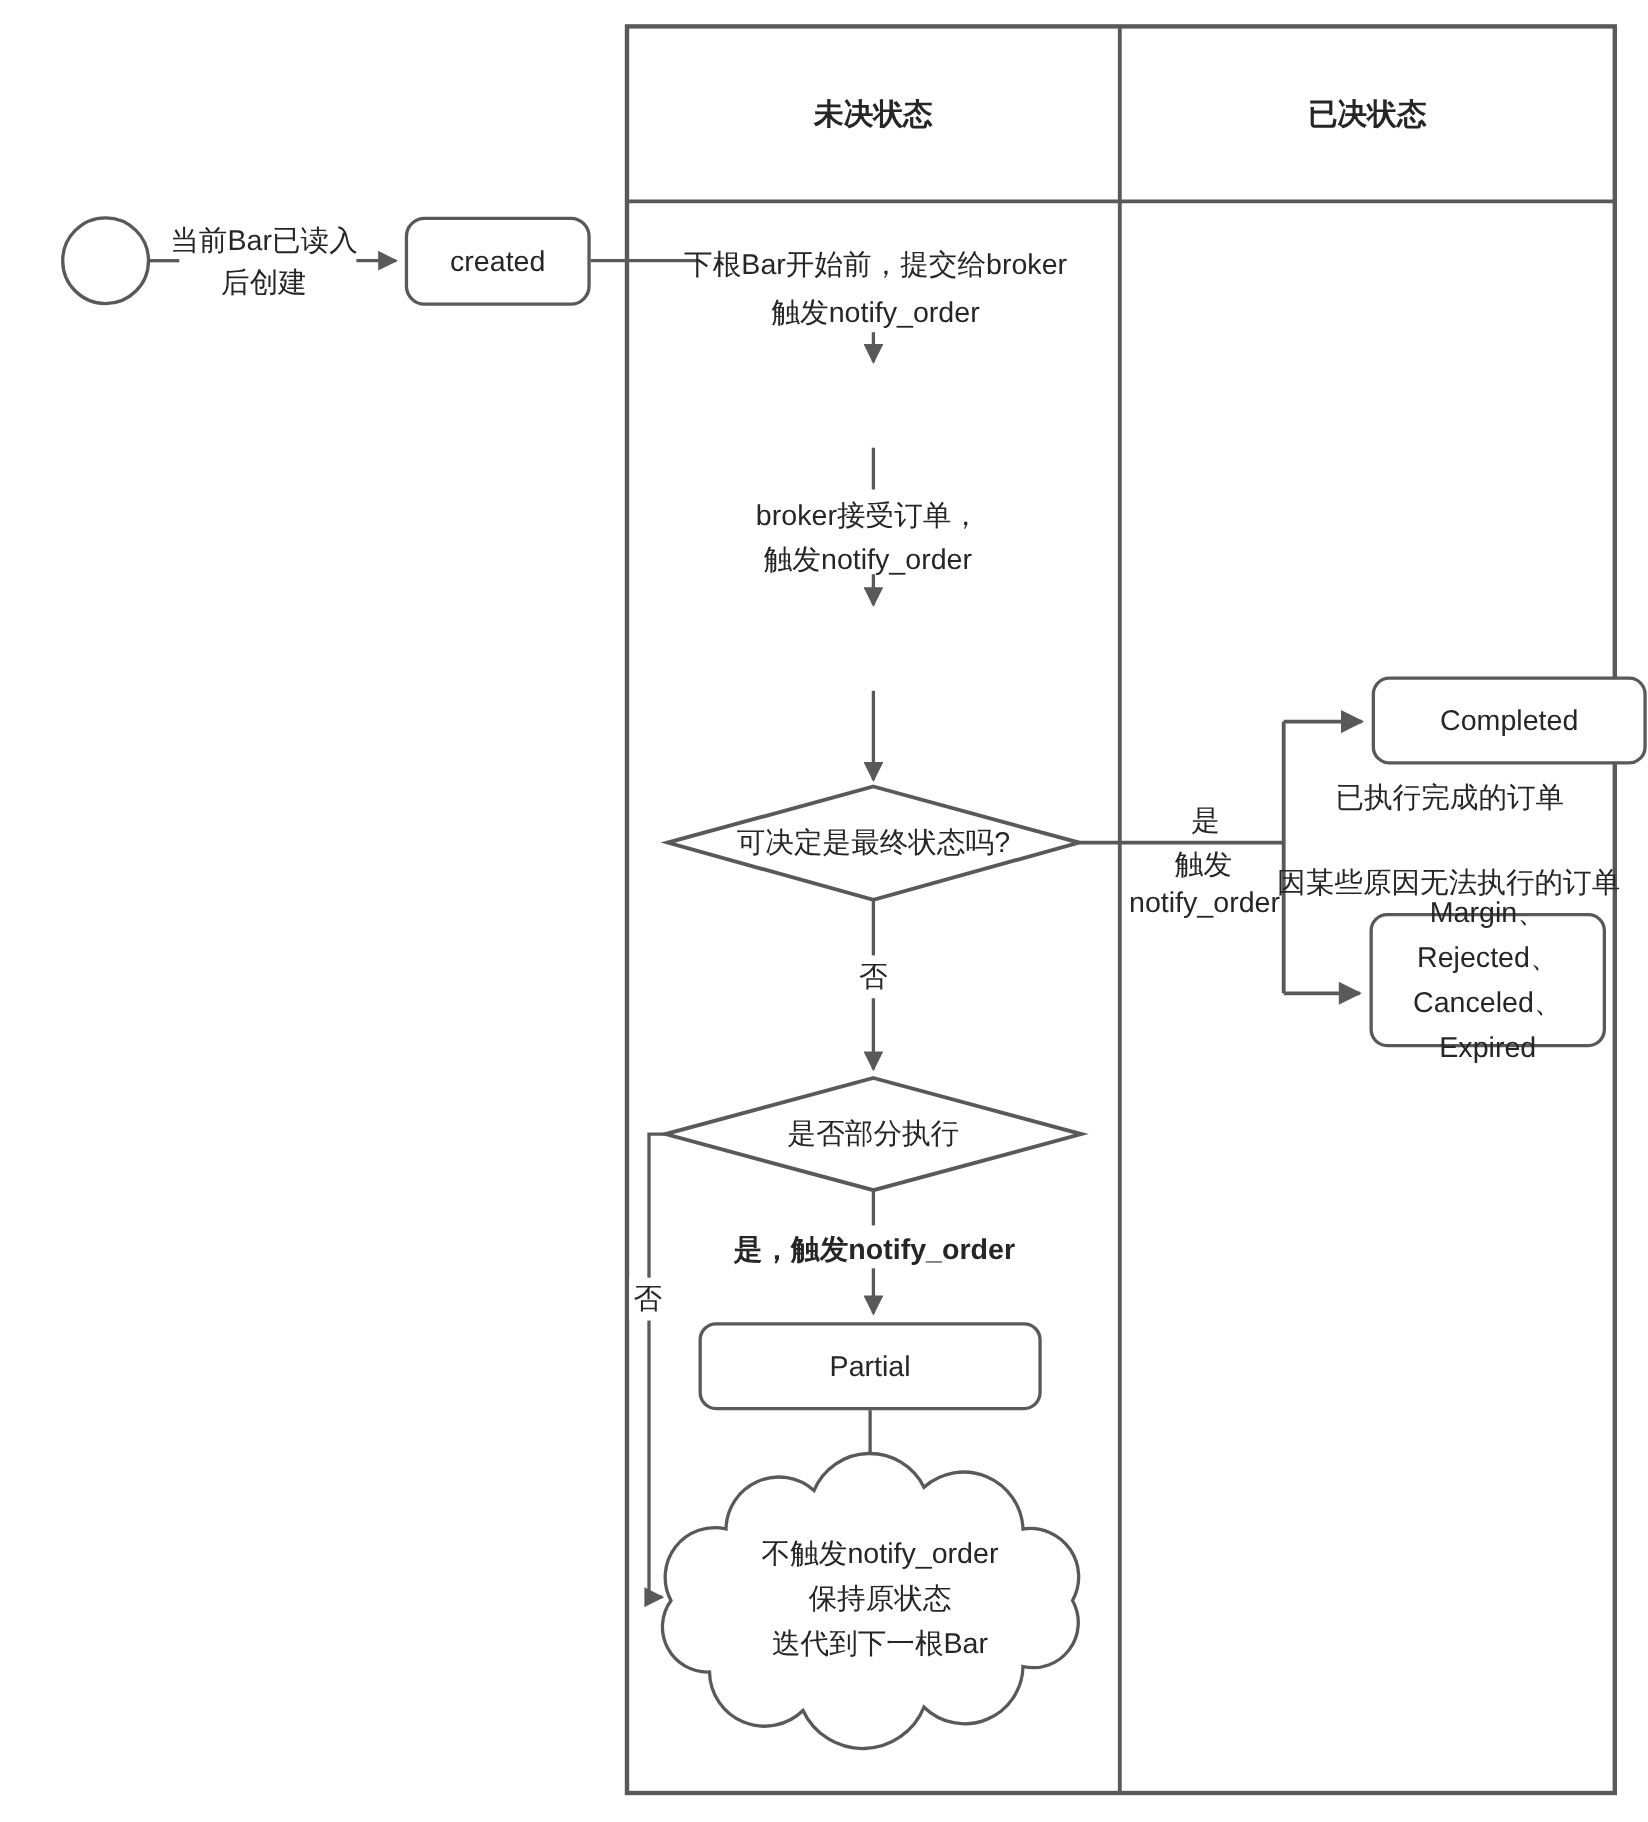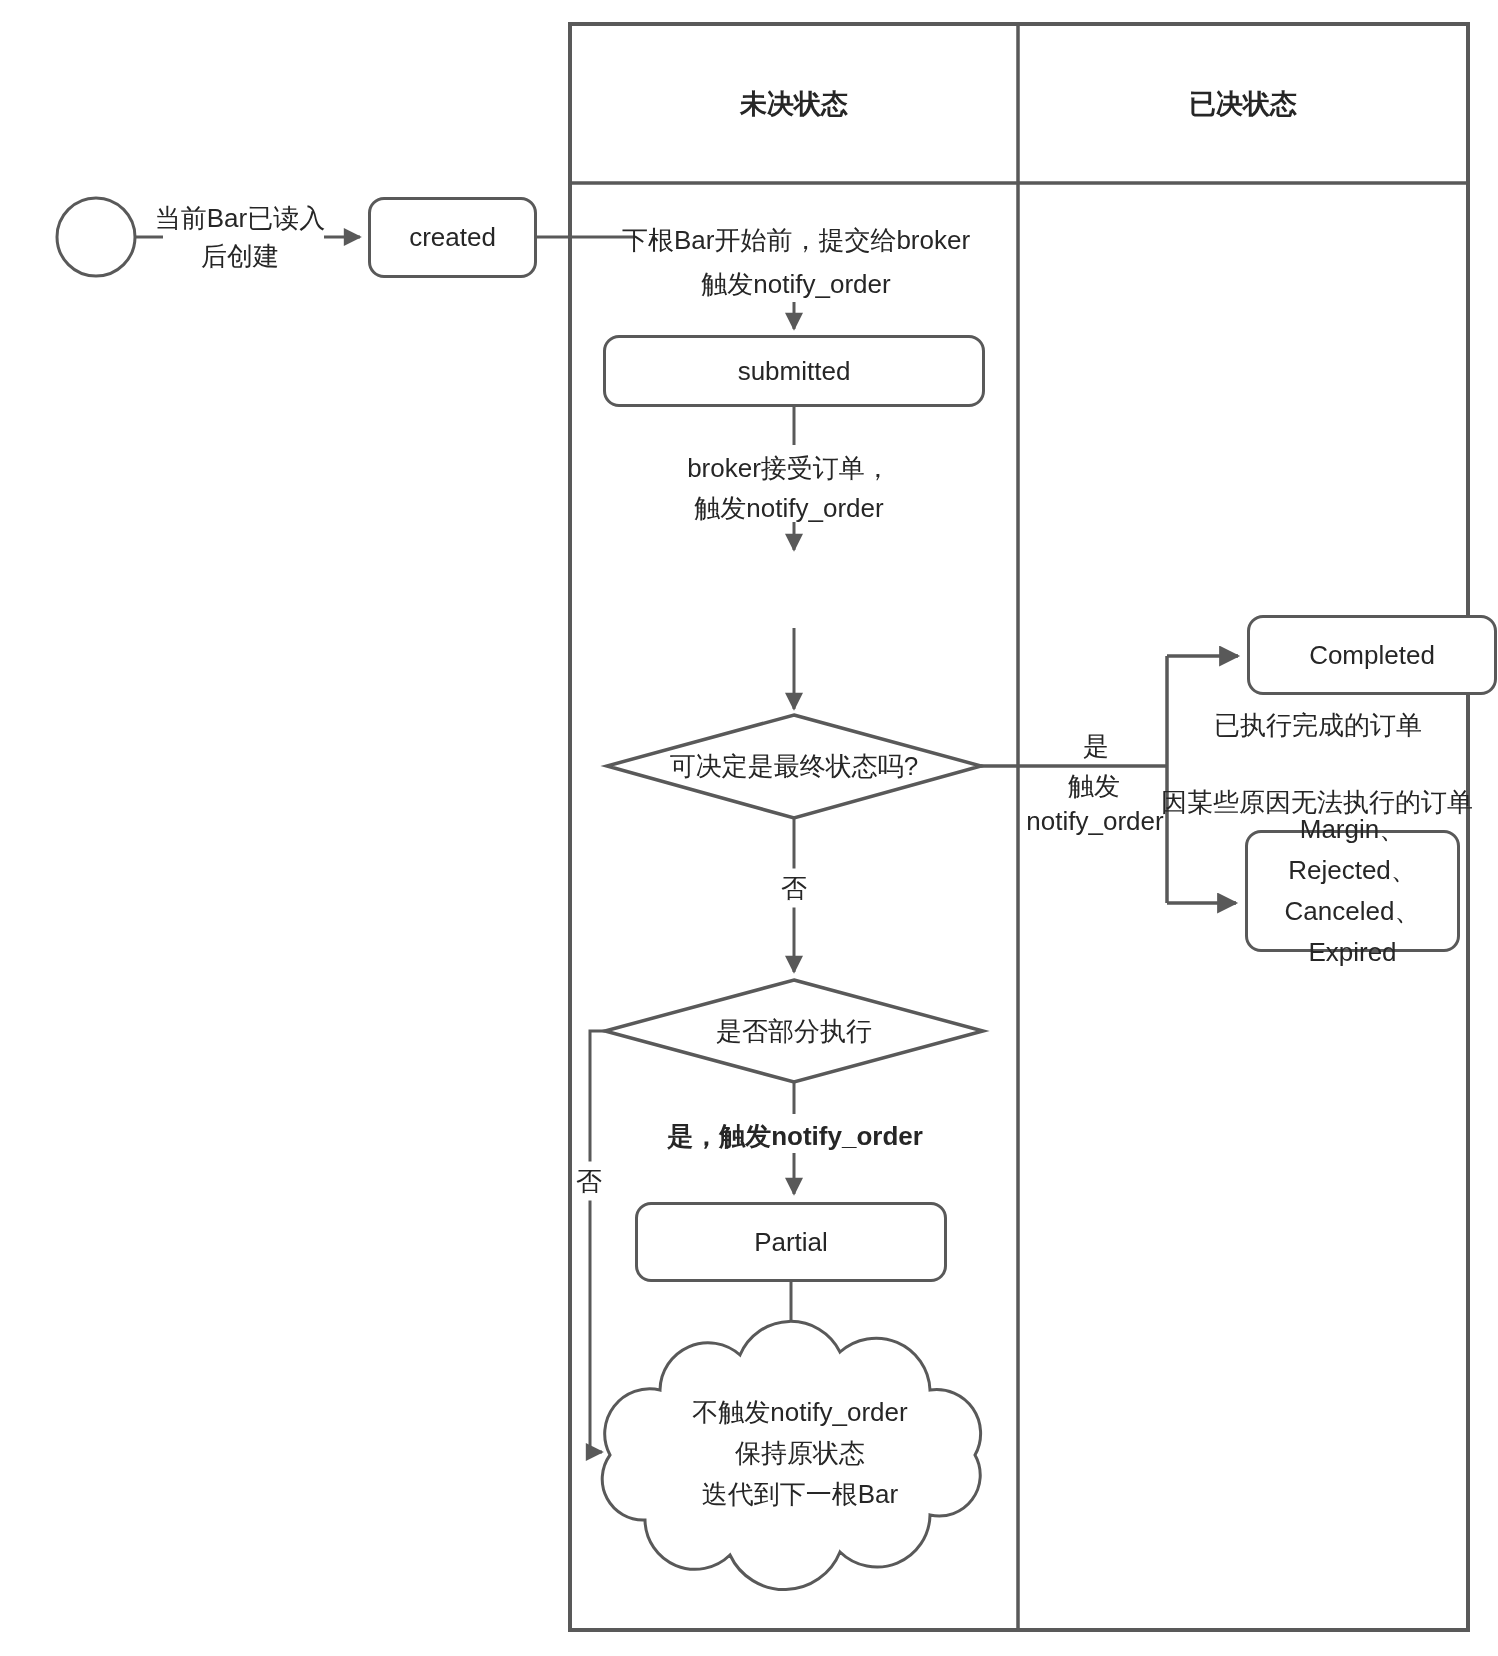--- a/index.html
+++ b/index.html
@@ -87,32 +87,29 @@
   </div>
   <div class="lane-header" style="left:1018px;width:450px;">
     <span>已决状态</span>
   </div>
 
   <div class="label small-gap" style="left:240px;top:237px;">
     <div class="ln">当前Bar已读入</div>
     <div class="ln">后创建</div>
   </div>
 
-  <div class="node" style="left:368px;top:197px;width:169px;height:81px;">
+  <div class="node" style="left:368px;top:197px;width:169px;height:81px;border-radius:18px;">
     <span>created</span>
   </div>
 
   <div class="label wide-gap" style="left:796px;top:262px;">
     <div class="ln">下根Bar开始前，提交给broker</div>
     <div class="ln">触发notify_order</div>
   </div>
 
-  <div class="node" style="left:603px;top:335px;width:382px;height:72px;">
-    <span>submitted</span>
-  </div>
 
   <div class="label mid-gap" style="left:789px;top:488px;">
     <div class="ln">broker接受订单，</div>
     <div class="ln">触发notify_order</div>
   </div>
 
 
   <div class="label" style="left:794px;top:766px;">可决定是最终状态吗?</div>
 
   <div class="label" style="left:1096px;top:746px;">是</div>

